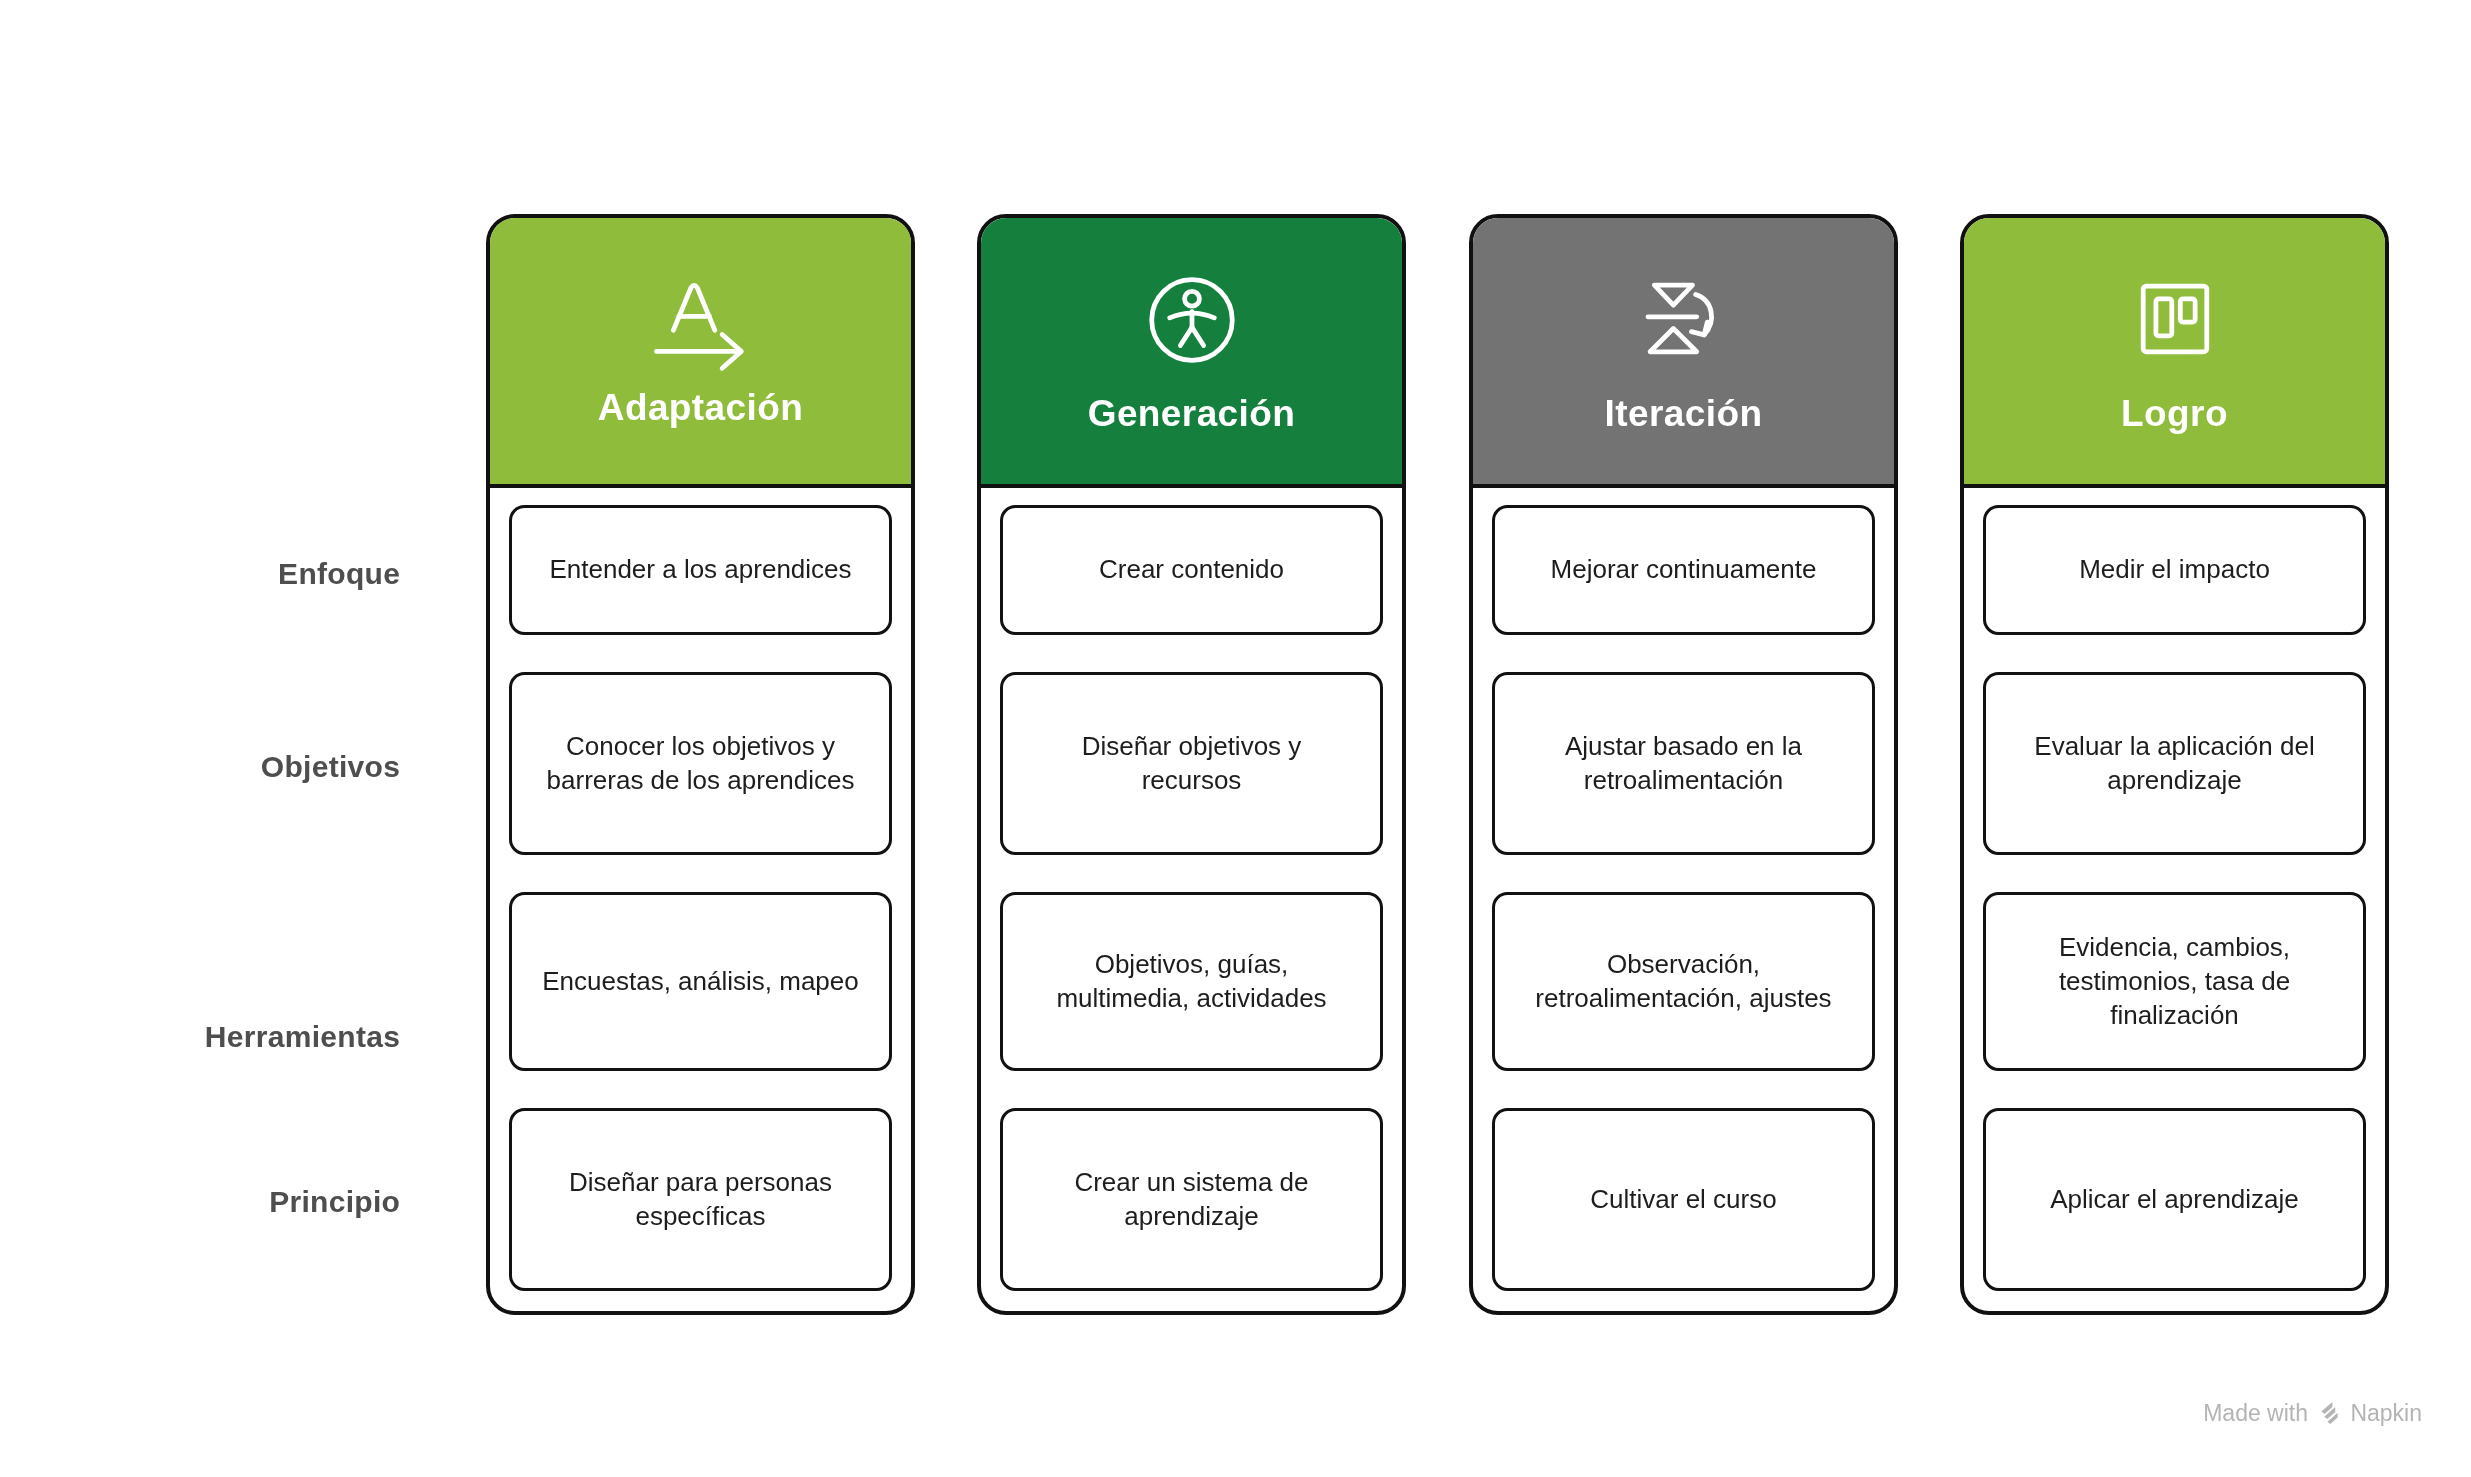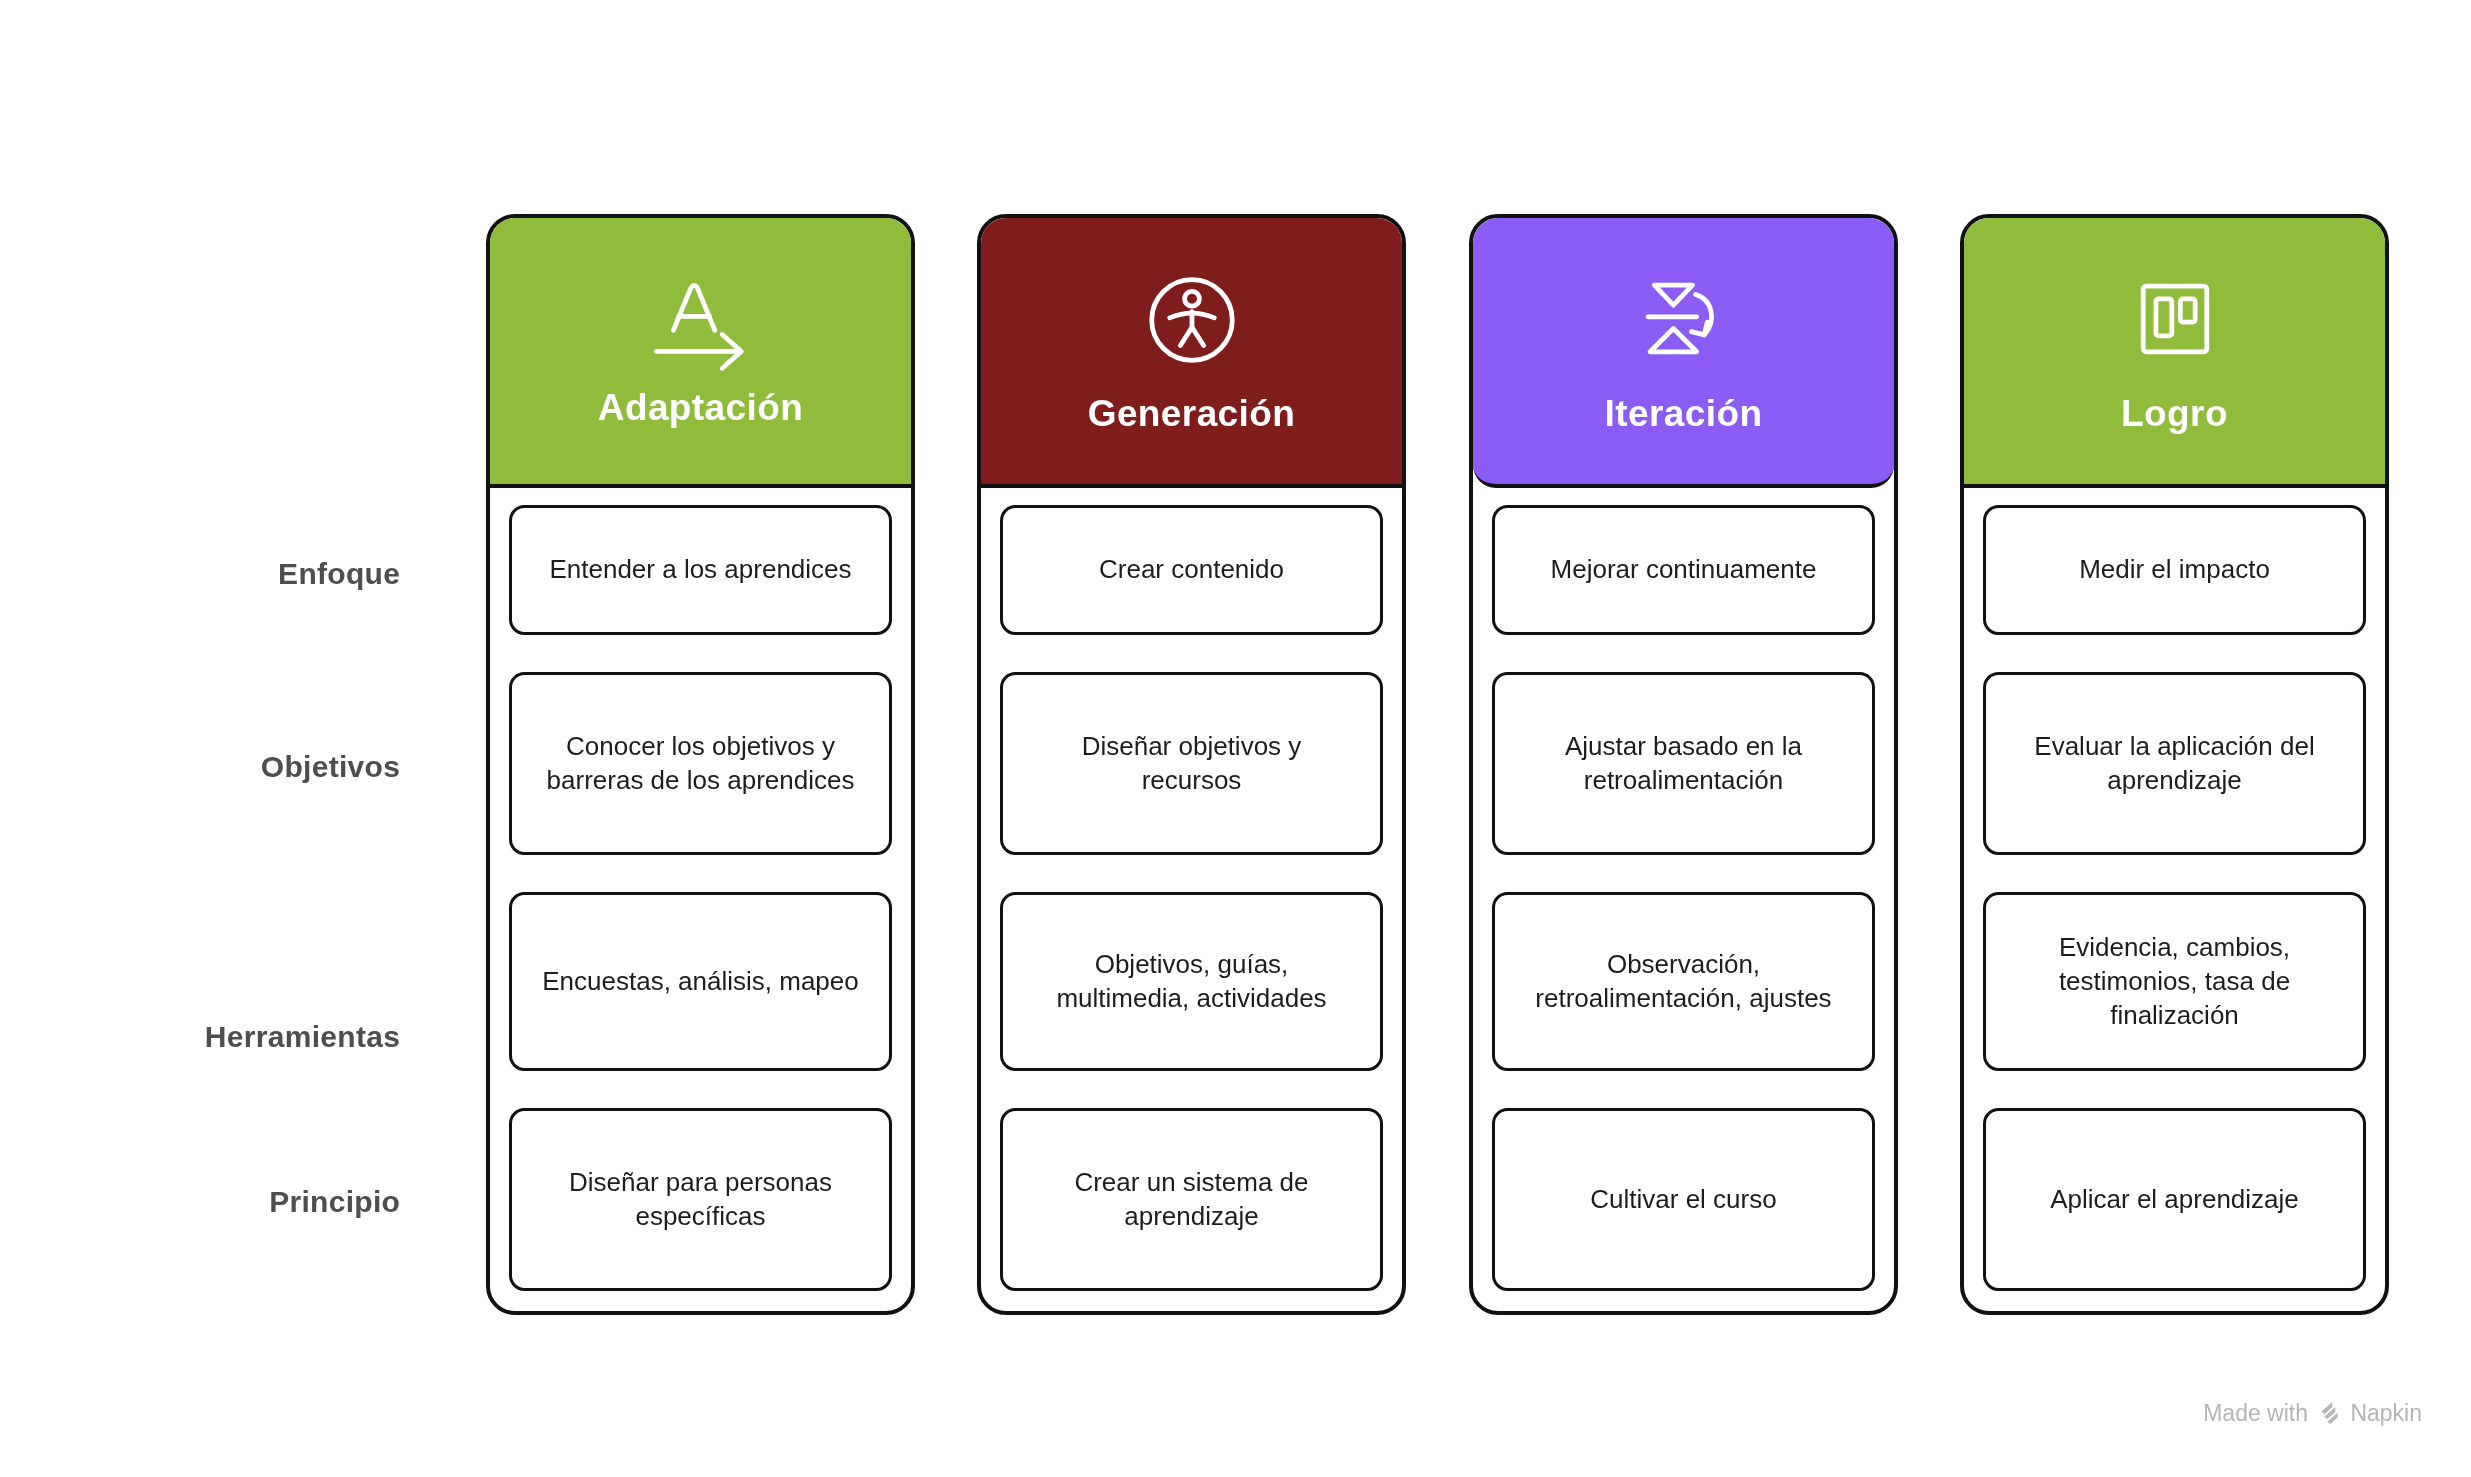--- a/index.html
+++ b/index.html
@@ -106,21 +106,21 @@
       <div class="cell r3">
           <span>Encuestas, análisis, mapeo</span>
         </div>
       <div class="cell r4">
           <span>Diseñar para personas específicas</span>
         </div>
     </div>
   </div>
 
   <div class="column c2">
-    <div class="col-header" style="background: #7f1d1d;">
+    <div class="col-header" style="background: #15803d;">
       <span class="icon">
         <svg width="106" height="106" viewBox="0 0 100 100" fill="none" stroke="#ffffff" stroke-width="4.5" stroke-linecap="round" stroke-linejoin="round">
           <circle cx="50" cy="50" r="38"></circle>
           <circle cx="50" cy="30" r="7"></circle>
           <path d="M29 48 Q50 39 71 48"></path>
           <path d="M50 42 L50 57"></path>
           <path d="M50 57 L39 74"></path>
           <path d="M50 57 L61 74"></path>
         </svg>
       </span>
@@ -136,21 +136,21 @@
       <div class="cell r3">
           <span>Objetivos, guías, multimedia, actividades</span>
         </div>
       <div class="cell r4">
           <span>Crear un sistema de aprendizaje</span>
         </div>
     </div>
   </div>
 
   <div class="column c3">
-    <div class="col-header" style="background: #8b5cf6; border-radius: 23px;">
+    <div class="col-header" style="background: #737373;">
       <span class="icon">
         <svg width="106" height="106" viewBox="0 0 100 100" fill="none" stroke="#ffffff" stroke-width="4.5" stroke-linecap="round" stroke-linejoin="round">
           <path d="M22 17 L58 17 L40 36 Z"></path>
           <path d="M16 47 L62 47"></path>
           <path d="M18 80 L40 58 L62 80 Z"></path>
           <path d="M61 26 C77 31 81 51 69 64"></path>
           <path d="M69 64 L57 61"></path>
           <path d="M69 64 L72 52"></path>
         </svg>
       </span>

